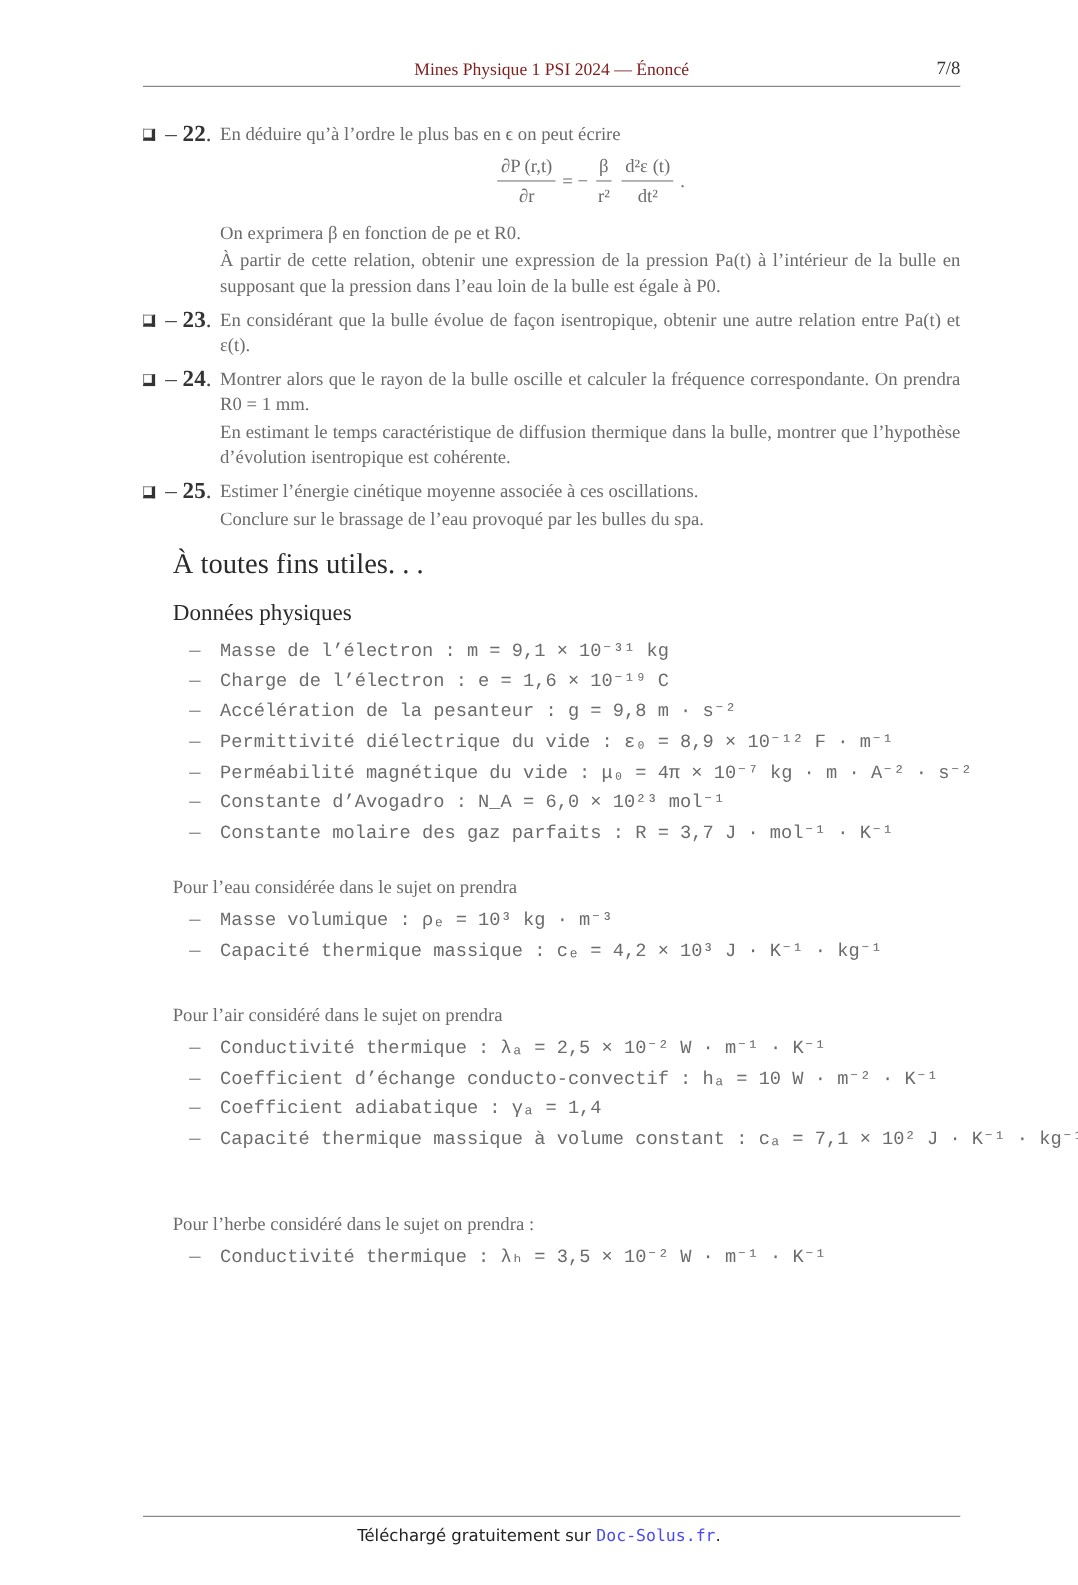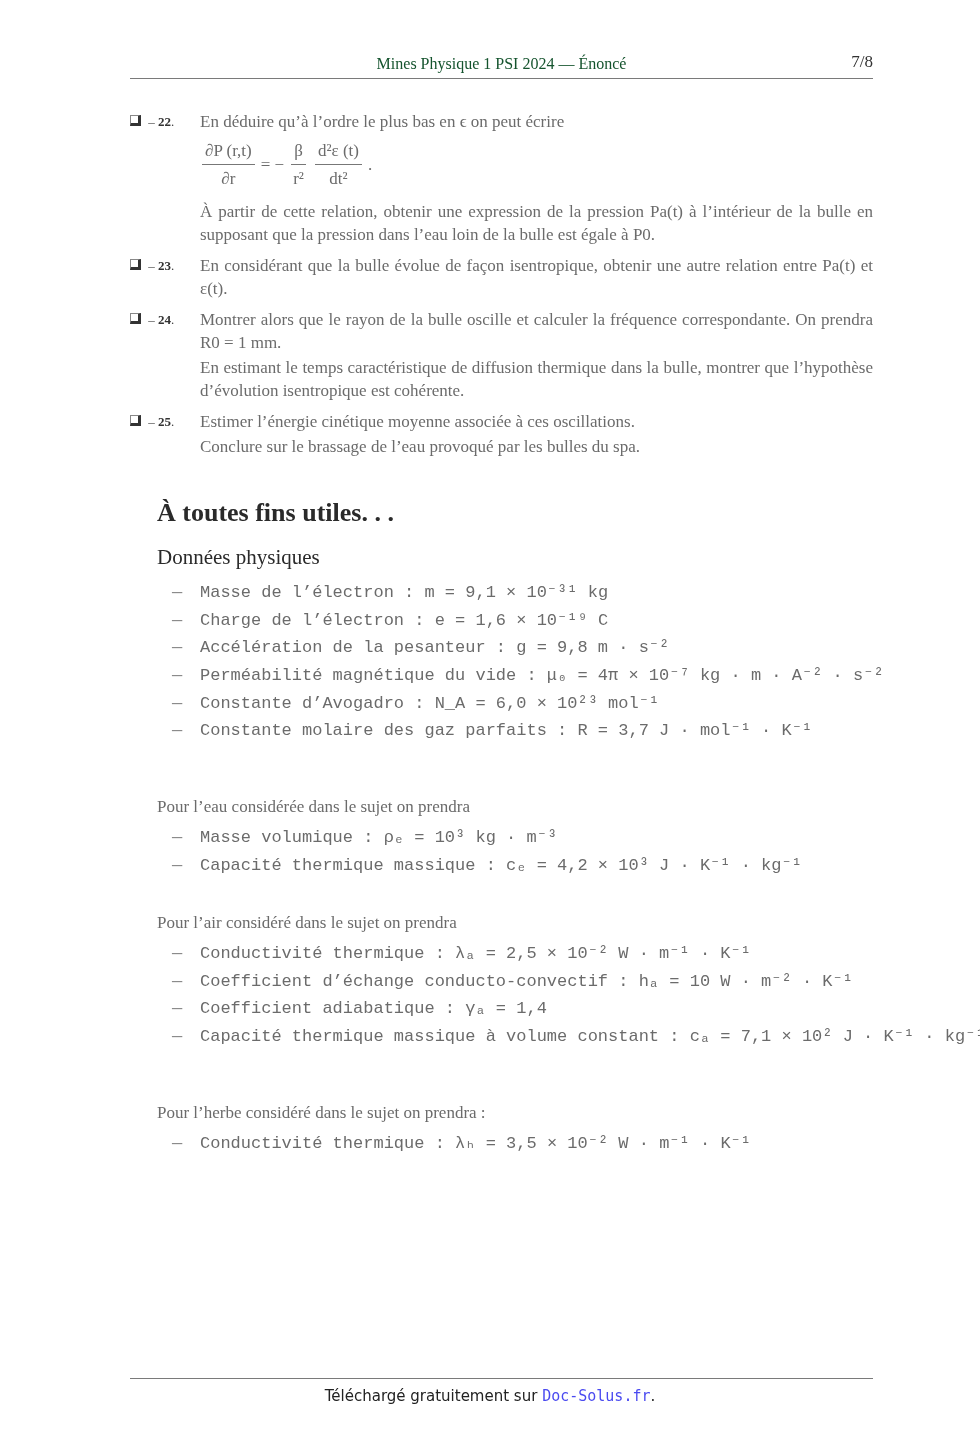--- a/index.html
+++ b/index.html
@@ -7,48 +7,48 @@
       width: 980px; height: 1441px; position: relative; overflow: hidden;
       font-family: "Liberation Serif", "DejaVu Serif", serif;
       color: #6b6b6b;
     }
     .page-header {
       position: absolute; left: 130px; top: 52px; width: 743px; height: 26px;
       border-bottom: 1px solid #7a7a7a;
     }
     .header-title {
       position: absolute; left: 0; right: 0; top: 3px; text-align: center;
-      font-size: 16px; color: #14532d;
+      font-size: 16px; color: #7f1d1d;
     }
     .header-page {
       position: absolute; right: 0; top: 0px; font-size: 17px; color: #333;
     }
     .content { position: absolute; left: 130px; top: 110px; width: 743px; }
     .question { position: relative; margin-bottom: 8px; }
     .q-head {
       position: absolute; left: 0; top: 0; white-space: nowrap;
-      font-size: 13px; line-height: 23px; color: #444;
+      font-size: 21px; line-height: 23px; color: #444;
     }
     .q-box {
       display: inline-block; width: 11px; height: 11px;
       border: 1px solid #888; border-right: 3px solid #333; border-bottom: 3px solid #333;
       box-sizing: border-box; vertical-align: 0px; margin-right: 4px;
     }
     .q-num { font-weight: bold; color: #333; }
     .q-body { margin-left: 70px; font-size: 17px; line-height: 23px; text-align: justify; }
     .q-body p { margin: 0 0 2px 0; }
     .equation {
-      display: flex; justify-content: flex-start; align-items: center;
+      display: flex; justify-content: center; align-items: center;
       margin: 6px 0 10px 0; font-size: 17px; gap: 4px;
     }
     .frac { display: inline-flex; flex-direction: column; align-items: center; margin: 0 2px; }
     .frac .num { border-bottom: 1px solid #777; padding: 0 3px 2px 3px; }
     .frac .den { padding: 2px 3px 0 3px; }
     .section-title {
-      position: absolute; left: 157px; top: 498px; font-size: 26px; color: #2a2a2a; font-weight: bold;
+      position: absolute; left: 157px; top: 498px; font-size: 26px; color: #2a2a2a;
     }
     .subsection-title {
       position: absolute; left: 157px; top: 545px; font-size: 21px; color: #2a2a2a;
     }
     .list { position: absolute; left: 172px; margin: 0; padding: 0; list-style: none; }
     .list li { font-size: 17px; height: 27.7px; line-height: 22px; white-space: nowrap; font-family: Liberation Mono, monospace; }
     .list .dash { display: inline-block; width: 28px; color: #888; }
     .intro { position: absolute; left: 157px; font-size: 17px; }
     .footer-rule {
       position: absolute; left: 130px; top: 1378px; width: 743px; border-top: 1px solid #7a7a7a;
@@ -84,20 +84,21 @@
         <span class="frac">
           <span class="num">β</span>
           <span class="den">r²</span>
         </span>
         <span class="frac">
           <span class="num">d²ε (t)</span>
           <span class="den">dt²</span>
         </span>
         <span>.</span>
       </div>
+      <p>On exprimera β en fonction de ρe et R0.</p>
       <p>À partir de cette relation, obtenir une expression de la pression Pa(t) à l’intérieur de la bulle en supposant que la pression dans l’eau loin de la bulle est égale à P0.</p>
     </div>
   </div>
 
   <div class="question">
     <div class="q-head">
       <span class="q-box"></span><span> – </span><span class="q-num">23</span><span>.</span>
     </div>
     <div class="q-body">
       <p>En considérant que la bulle évolue de façon isentropique, obtenir une autre relation entre Pa(t) et ε(t).</p>
@@ -125,20 +126,21 @@
   </div>
 </div>
 
 <div class="section-title">À toutes fins utiles. . .</div>
 <div class="subsection-title">Données physiques</div>
 
 <ul class="list" style="top:582px">
   <li><span class="dash">—</span><span>Masse de l’électron : m   = 9,1 × 10⁻³¹ kg</span></li>
   <li><span class="dash">—</span><span>Charge de l’électron : e   = 1,6 × 10⁻¹⁹ C</span></li>
   <li><span class="dash">—</span><span>Accélération de la pesanteur : g = 9,8 m · s⁻²</span></li>
+  <li><span class="dash">—</span><span>Permittivité diélectrique du vide : ε₀ = 8,9 × 10⁻¹² F · m⁻¹</span></li>
   <li><span class="dash">—</span><span>Perméabilité magnétique du vide : μ₀ = 4π × 10⁻⁷ kg · m · A⁻² · s⁻²</span></li>
   <li><span class="dash">—</span><span>Constante d’Avogadro : N_A = 6,0 × 10²³ mol⁻¹</span></li>
   <li><span class="dash">—</span><span>Constante molaire des gaz parfaits : R = 3,7 J · mol⁻¹ · K⁻¹</span></li>
 </ul>
 
 <div class="intro" style="top:797px">Pour l’eau considérée dans le sujet on prendra</div>
 <ul class="list" style="top:827px">
   <li><span class="dash">—</span><span>Masse volumique  : ρₑ = 10³ kg · m⁻³</span></li>
   <li><span class="dash">—</span><span>Capacité thermique massique : cₑ = 4,2 × 10³ J · K⁻¹ · kg⁻¹</span></li>
 </ul>

